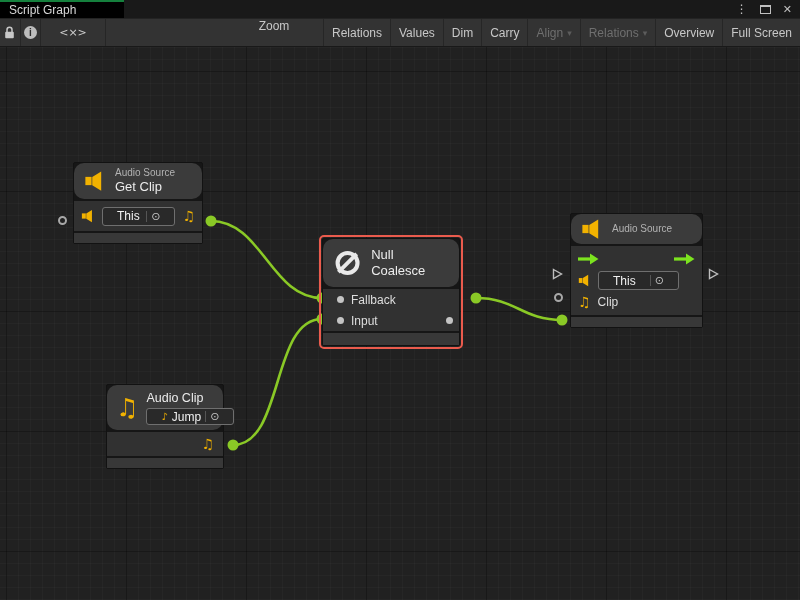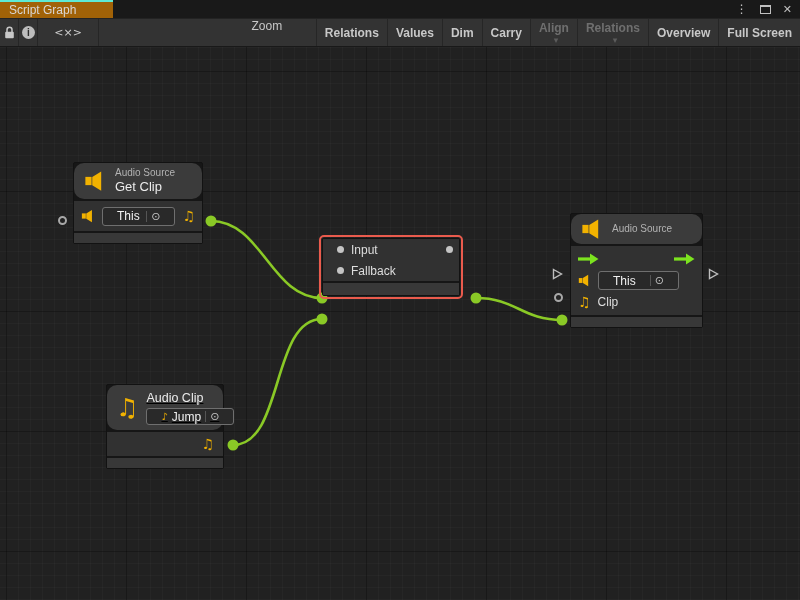--- a/index.html
+++ b/index.html
@@ -3,37 +3,37 @@
 <meta charset="utf-8">
 <style>
   * { margin:0; padding:0; box-sizing:border-box; }
   html,body { width:800px; height:600px; overflow:hidden; background:#191919;
     font-family:"Liberation Sans", sans-serif; -webkit-font-smoothing:antialiased; }
   .glyph { font-family:"DejaVu Sans", sans-serif; }
 
   
   .titlebar { position:absolute; left:0; top:0; width:800px; height:18px;
     background:#191919; display:flex; align-items:stretch; }
-  .tab { width:113px; background:#a16207; border-top:2px solid #5eead4;
+  .tab { width:124px; background:#000000; border-top:2px solid #15803d;
     color:#d8d8d8; font-size:12px; display:flex; align-items:center; padding-left:9px; }
   .titlebar-right { margin-left:auto; display:flex; align-items:center; gap:12px;
     padding-right:8px; color:#c0c0c0; }
   .kebab { font-size:12px; line-height:1; cursor:default; }
   .maxbox { width:11px; height:9px; border:1px solid #c0c0c0; border-top:2px solid #c0c0c0; display:inline-block; }
   .closex { font-size:11px; line-height:1; }
 
   
   .toolbar { position:absolute; left:0; top:18px; width:800px; height:29px;
     background:#333333; border-top:1px solid #232323; border-bottom:1px solid #191919;
     display:flex; align-items:stretch; color:#c8c8c8; font-size:12px; }
   .tb-icon-btn { display:flex; align-items:center; justify-content:center;
     border-right:1px solid #262626; color:#c8c8c8; }
   .tb-btn { display:flex; align-items:center; justify-content:center; padding:0 8px;
-    border-left:1px solid #262626; white-space:nowrap;font-weight:bold; }
-  .tb-btn.disabled { color:#6f6f6f;flex-direction:column; }
+    border-left:1px solid #262626; white-space:nowrap; }
+  .tb-btn.disabled { color:#6f6f6f; }
   .tb-btn .dd { margin-left:4px; font-size:9px; color:#8a8a8a; }
   .tb-btn.disabled .dd { color:#5c5c5c; }
   .graph-name { display:flex; align-items:center; gap:6px; padding:0 10px; margin-left:14px;margin-top:44px; }
   .zoom-group { display:flex; align-items:center; gap:21px; padding:0 8px; margin-left:28px;flex-direction:column; }
   .slider { position:relative; width:82px; height:2px; background:#6e6e6e; border-radius:1px; }
   .slider .handle { position:absolute; right:-3px; top:-5px; width:12px; height:12px;
     border-radius:50%; background:#949494; }
   .tb-spacer { flex:1; }
 
   
@@ -192,29 +192,36 @@
           <span class="picker glyph">⊙</span>
         </div>
         <span class="note glyph" style="font-size:14px;">♫</span>
       </div>
     </div>
     <div class="n-footer" style="height:10px;"></div>
   </div>
   <div class="port-circle" style="left:58px; top:169px;"></div>
 
   <div class="node selected" style="left:322px; top:191px; width:138px;">
+    <div class="n-header" style="height:48px; padding:8px 10px;">
+      <svg width="30" height="30" viewBox="0 0 24 24">
+        <circle cx="12" cy="12" r="8.2" fill="none" stroke="#e9e9e9" stroke-width="3.4"></circle>
+        <line x1="4.5" y1="19.5" x2="19.5" y2="4.5" stroke="#e9e9e9" stroke-width="3.2"></line>
+      </svg>
+      <div class="n-title">Null Coalesce</div>
+    </div>
     <div class="sec" style="height:42px; display:flex; flex-direction:column; justify-content:center;">
+      <div class="n-row" style="height:21px; padding-left:14px;">
+        <span class="p-dot"></span>
+        <span class="p-label">Fallback</span>
+      </div>
       <div class="n-row" style="height:21px; padding-left:14px;">
         <span class="p-dot"></span>
         <span class="p-label">Input</span>
         <span class="p-dot right"></span>
-      </div>
-      <div class="n-row" style="height:21px; padding-left:14px;">
-        <span class="p-dot"></span>
-        <span class="p-label">Fallback</span>
       </div>
     </div>
     <div class="n-footer" style="height:12px;"></div>
   </div>
 
   <div class="node" style="left:570px; top:166px; width:133px;">
     <div class="n-header">
       <svg width="22" height="22" viewBox="0 0 16 16">
         <rect x="1" y="5" width="4.5" height="6" fill="#F2B200"></rect>
         <path d="M6 5 L12.5 1 V15 L6 11 Z" fill="#F2B200"></path>
@@ -256,21 +263,21 @@
     <polygon points="2.5,1.5 10.5,6 2.5,10.5" fill="none" stroke="#bdbdbd" stroke-width="1.4"></polygon>
   </svg>
   <svg class="port-tri" style="left:707px; top:221px;" viewBox="0 0 12 12">
     <polygon points="2.5,1.5 10.5,6 2.5,10.5" fill="none" stroke="#bdbdbd" stroke-width="1.4"></polygon>
   </svg>
   <div class="port-circle" style="left:554px; top:246px;"></div>
 
   <div class="node" style="left:106px; top:337px; width:118px;">
     <div class="n-header" style="padding:5px 9px; gap:8px;">
       <span class="note glyph" style="font-size:25px;">♫</span>
-      <div style="flex:1;text-decoration:underline;">
+      <div style="flex:1;">
         <div class="n-title" style="font-size:12.5px;">Audio Clip</div>
         <div class="obj-field" style="height:17px; margin-top:2px;">
           <span class="note glyph" style="font-size:10px;">♪</span>
           <span class="val">Jump</span>
           <span class="picker glyph">⊙</span>
         </div>
       </div>
     </div>
     <div class="sec" style="height:24px;">
       <div class="n-row" style="height:24px; justify-content:flex-end; padding-right:9px;">

